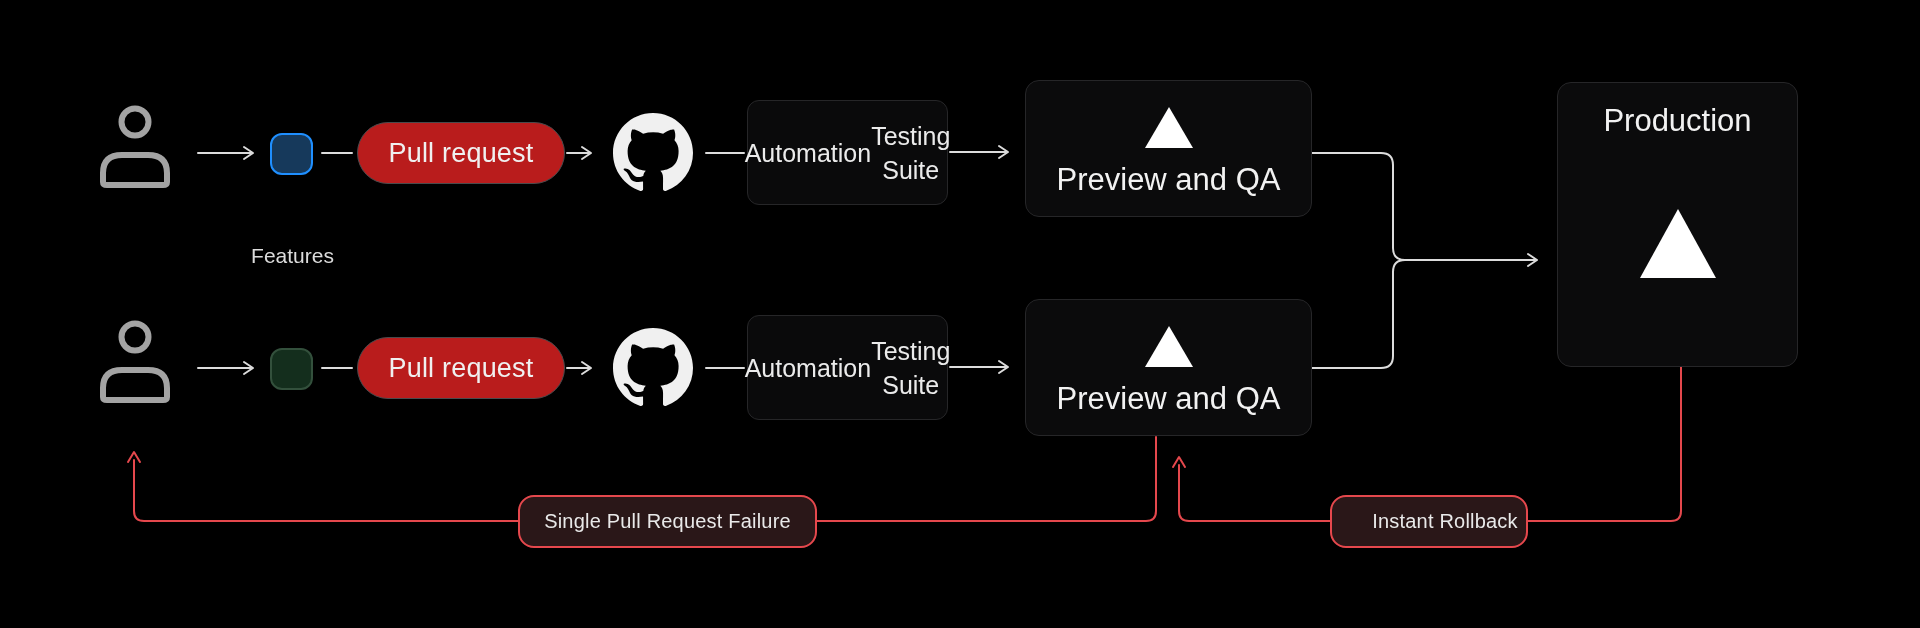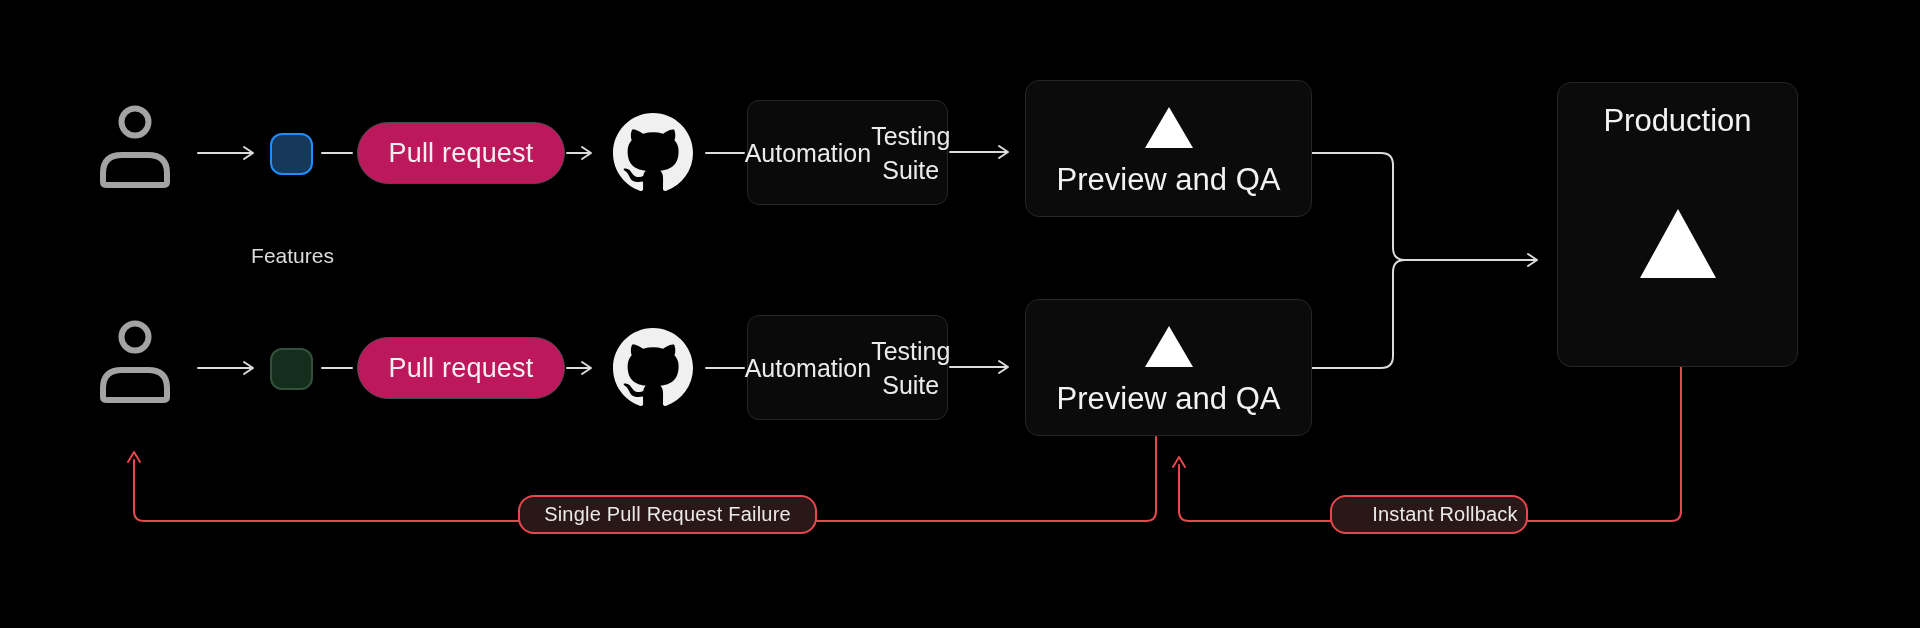--- a/index.html
+++ b/index.html
@@ -8,21 +8,21 @@
     font-family:"Liberation Sans", sans-serif;overflow:hidden;
   }
   .abs{position:absolute;}
   svg.overlay{position:absolute;left:0;top:0;z-index:1;}
   .node{
     position:absolute;z-index:2;box-sizing:border-box;
     background:#0b0b0c;border:1px solid #262628;color:#ededed;
     display:flex;align-items:center;justify-content:center;
   }
   .pill{
-    width:208px;height:62px;border-radius:31px;background:#be185d;border:1px solid #4a4a4c;
+    width:208px;height:62px;border-radius:31px;background:#b91c1c;border:1px solid #4a4a4c;
     font-size:27px;color:#f0f0f0;letter-spacing:.2px;
   }
   .ats{
     width:201px;height:105px;border-radius:12px;background:#0a0a0b;
     flex-direction:row;font-size:25px;line-height:34px;text-align:center;color:#ebebeb;
   }
   .preview{
     width:287px;height:137px;border-radius:14px;
     flex-direction:column;justify-content:flex-start;padding-top:26px;
     font-size:31px;color:#f2f2f2;
@@ -44,21 +44,21 @@
   }
   .tri-big{
     width:0;height:0;border-left:38px solid transparent;border-right:38px solid transparent;
     border-bottom:69px solid #ffffff;margin-top:70px;
   }
   .features-label{
     position:absolute;z-index:2;left:230px;top:244px;width:125px;text-align:center;
     font-size:21px;color:#dcdcdc;
   }
   .badge{
-    position:absolute;z-index:3;box-sizing:border-box;height:39px;border-radius:16px;
+    position:absolute;z-index:3;box-sizing:border-box;height:53px;border-radius:16px;
     background:#2a1718;border:2px solid #e5484d;color:#e9e9e9;font-size:20px;
     display:flex;align-items:center;justify-content:center;letter-spacing:.2px;
   }
   .badge-spf{left:518px;top:495px;width:299px;}
   .badge-ir{left:1330px;top:495px;width:198px;padding-left:32px;}
   .gh{position:absolute;z-index:2;}
 </style>
 </head>
 <body>
 

